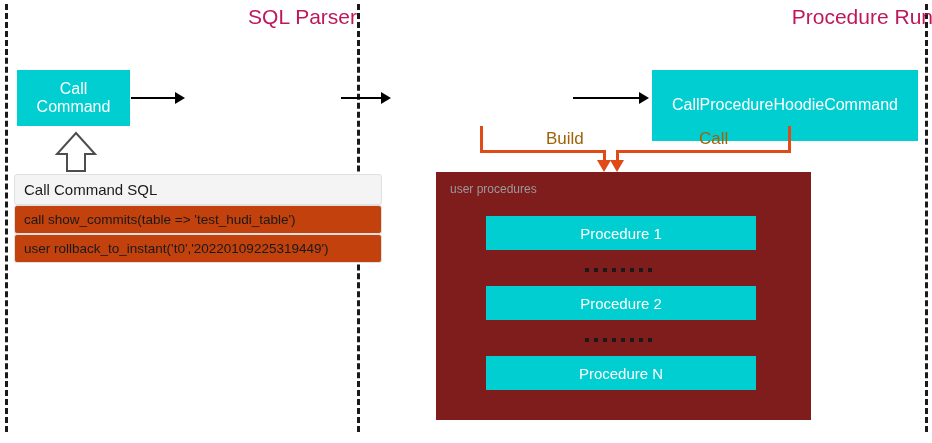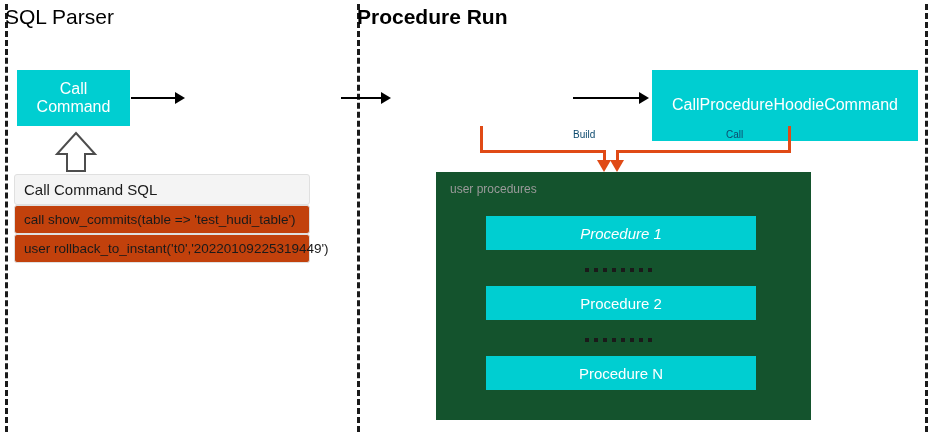--- a/index.html
+++ b/index.html
@@ -27,22 +27,22 @@
     border-left: 3px dashed #1a1a1a;
   }
   .divider.left   { left: 5px; }
   .divider.middle { left: 357px; }
   .divider.right  { left: 925px; }
 
   
   .section-title {
     position: absolute;
     font-size: 21px;
-    color: #000000;
-    text-align: left;
+    color: #be185d;
+    text-align: right;
     white-space: nowrap;
   }
 
   
   .node {
     position: absolute;
     background: #00CED1;
     color: #ffffff;
     display: flex;
     align-items: center;
@@ -69,21 +69,21 @@
   }
 
   
   .hollow-arrow {
     position: absolute;
   }
 
   
   .sql-table {
     position: absolute;
-    width: 296px;
+    width: 368px;
     box-sizing: border-box;
     border-radius: 17px;
   }
   .sql-row {
     border: 1px solid #e0e0e0;
     border-radius: 3px;
     box-sizing: border-box;
     font-size: 13.5px;
     color: #1a1a1a;
     padding: 5px 9px;
@@ -107,30 +107,29 @@
   .oarrow-head {
     position: absolute;
     width: 0;
     height: 0;
     border-left: 7px solid transparent;
     border-right: 7px solid transparent;
     border-top: 12px solid #E04A16;
   }
   .conn-label {
     position: absolute;
-    font-size: 10px;
-    color: #0c4a6e;
-    white-space: nowrap;
-    margin-left: 27px;
+    font-size: 17px;
+    color: #a16207;
+    white-space: nowrap;
   }
 
   
   .proc-panel {
     position: absolute;
-    background: #14532d;
+    background: #7f1d1d;
     box-sizing: border-box;
     padding-left: 26px;
   }
   .proc-panel-title {
     position: absolute;
     left: 14px;
     top: 10px;
     font-size: 12px;
     color: #9a9a9a;
     white-space: nowrap;
@@ -161,21 +160,21 @@
 </head>
 <body>
 
 <div id="canvas">
 
   <div class="divider left"></div>
   <div class="divider middle"></div>
   <div class="divider right"></div>
 
   <div class="section-title" style="left:5px; top:5px; width:352px;">SQL Parser</div>
-  <div class="section-title" style="left:357px; top:5px; width:568px;font-weight:bold;">Procedure Run</div>
+  <div class="section-title" style="left:365px; top:5px; width:568px;">Procedure Run</div>
 
   <div class="node" style="left:17px; top:70px; width:113px; height:56px; flex-direction:column;">
     <span>Call</span>
     <span>Command</span>
   </div>
 
   <div class="arrow-line" style="left:131px; top:97px; width:44px;"></div>
   <div class="arrow-head" style="left:175px; top:92px;"></div>
 
 
@@ -208,21 +207,21 @@
 
   <div class="oline" style="left:788px; top:126px; width:3px; height:26px;"></div>
   <div class="oline" style="left:616px; top:150px; width:175px; height:3px;"></div>
   <div class="oline" style="left:616px; top:150px; width:3px; height:12px;"></div>
   <div class="oarrow-head" style="left:610px; top:160px;"></div>
   <div class="conn-label" style="left:699px; top:129px;">Call</div>
 
   <div class="proc-panel" style="left:436px; top:172px; width:375px; height:248px;">
     <div class="proc-panel-title">user procedures</div>
 
-    <div class="proc-bar" style="left:50px; top:44px; width:270px; height:34px;font-style:italic;">Procedure 1</div>
+    <div class="proc-bar" style="left:50px; top:44px; width:270px; height:34px;">Procedure 1</div>
 
     <div class="proc-dots" style="left:149px; top:96px;">
       <i></i>
         <i></i>
         <i></i>
         <i></i>
         <i></i>
         <i></i>
         <i></i>
         <i></i>

